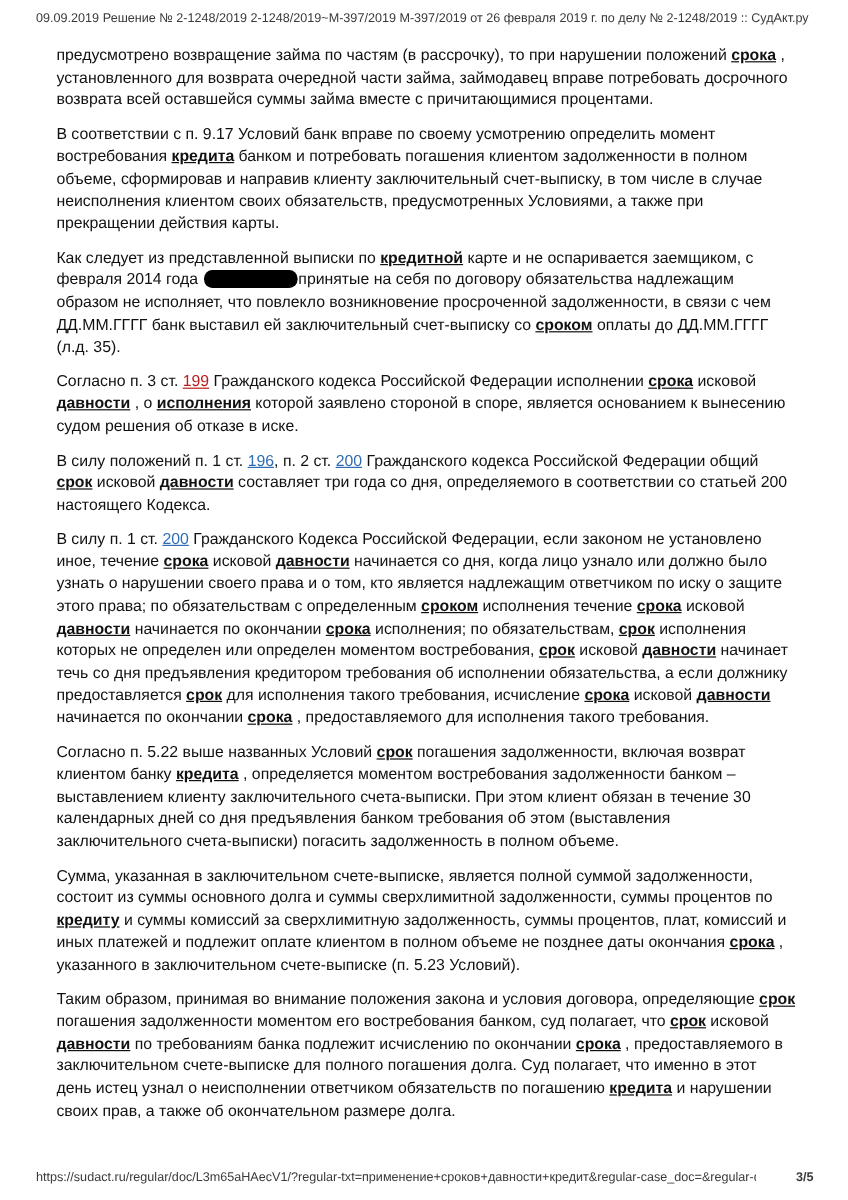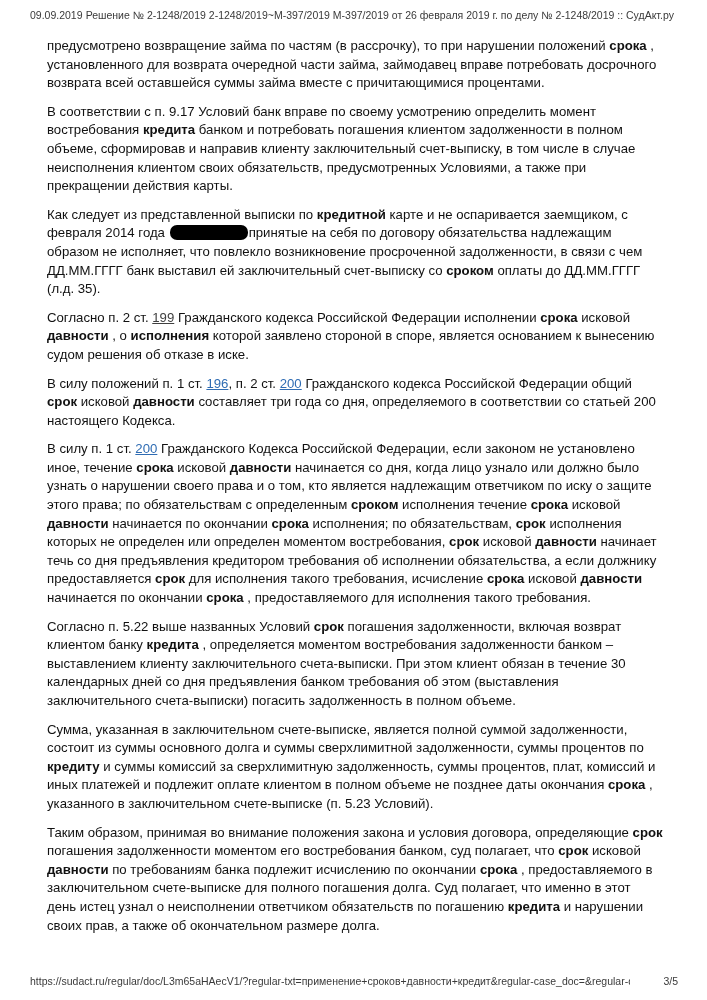--- a/index.html
+++ b/index.html
@@ -37,21 +37,21 @@
     top: 37px;
     left: 47px;
     width: 616px;
     height: 924px;
     overflow: hidden;
     font-size: 13.2px;
     line-height: 18.6px;
     color: #111;
   }
   .doc-body p { margin: 0 0 10px 0; }
-  .doc-body b { font-weight: bold; }
+  .doc-body b { font-weight: bold; text-decoration: underline; }
   .doc-body a.statute-link {
     text-decoration: underline;
     cursor: pointer;
   }
   .redaction {
     display: inline-block;
     background: #000;
     height: 15px;
     border-radius: 7px;
     vertical-align: text-bottom;
@@ -68,37 +68,37 @@
     font-size: 10.5px;
     color: #3a3a3a;
     background: #fff;
     white-space: nowrap;
   }
   .print-footer .url {
     overflow: hidden;
     text-overflow: clip;
     max-width: 600px;
   }
-  .print-footer .page-num { flex: none; margin-left: 23px; }
+  .print-footer .page-num { flex: none; margin-left: 23px; font-weight: bold; }
 </style>
 </head>
 <body>
 
 <div class="page">
 
   <div class="print-header">
     <span class="date">09.09.2019</span>
     <span class="title">Решение № 2-1248/2019 2-1248/2019~М-397/2019 М-397/2019 от 26 февраля 2019 г. по делу № 2-1248/2019 :: СудАкт.ру</span>
   </div>
 
   <div class="doc-body" id="doc-body">
       <p><span>предусмотрено возвращение займа по частям (в рассрочку), то при нарушении положений </span><b>срока</b><span> , установленного для возврата очередной части займа, займодавец вправе потребовать досрочного возврата всей оставшейся суммы займа вместе с причитающимися процентами.</span></p>
       <p><span>В соответствии с п. 9.17 Условий банк вправе по своему усмотрению определить момент востребования </span><b>кредита</b><span> банком и потребовать погашения клиентом задолженности в полном объеме, сформировав и направив клиенту заключительный счет-выписку, в том числе в случае неисполнения клиентом своих обязательств, предусмотренных Условиями, а также при прекращении действия карты.</span></p>
       <p><span>Как следует из представленной выписки по </span><b>кредитной</b><span> карте и не оспаривается заемщиком, с февраля 2014 года </span><span class="redaction" style="width: 78px;"></span><span>принятые на себя по договору обязательства надлежащим образом не исполняет, что повлекло возникновение просроченной задолженности, в связи с чем ДД.ММ.ГГГГ банк выставил ей заключительный счет-выписку со </span><b>сроком</b><span> оплаты до ДД.ММ.ГГГГ (л.д. 35).</span></p>
-      <p><span>Согласно п. 2 ст. </span><a class="statute-link" style="color: #404040;">199</a><span> Гражданского кодекса Российской Федерации исполнении </span><b>срока</b><span> исковой </span><b>давности</b><span> , о </span><b>исполнения</b><span> которой заявлено стороной в споре, является основанием к вынесению судом решения об отказе в иске.</span></p>
+      <p><span>Согласно п. 3 ст. </span><a class="statute-link" style="color: #b91c1c;">199</a><span> Гражданского кодекса Российской Федерации исполнении </span><b>срока</b><span> исковой </span><b>давности</b><span> , о </span><b>исполнения</b><span> которой заявлено стороной в споре, является основанием к вынесению судом решения об отказе в иске.</span></p>
       <p><span>В силу положений п. 1 ст. </span><a class="statute-link" style="color: rgb(47, 108, 179);">196</a><span>, п. 2 ст. </span><a class="statute-link" style="color: rgb(47, 108, 179);">200</a><span> Гражданского кодекса Российской Федерации общий </span><b>срок</b><span> исковой </span><b>давности</b><span> составляет три года со дня, определяемого в соответствии со статьей 200 настоящего Кодекса.</span></p>
       <p><span>В силу п. 1 ст. </span><a class="statute-link" style="color: rgb(47, 108, 179);">200</a><span> Гражданского Кодекса Российской Федерации, если законом не установлено иное, течение </span><b>срока</b><span> исковой </span><b>давности</b><span> начинается со дня, когда лицо узнало или должно было узнать о нарушении своего права и о том, кто является надлежащим ответчиком по иску о защите этого права; по обязательствам с определенным </span><b>сроком</b><span> исполнения течение </span><b>срока</b><span> исковой </span><b>давности</b><span> начинается по окончании </span><b>срока</b><span> исполнения; по обязательствам, </span><b>срок</b><span> исполнения которых не определен или определен моментом востребования, </span><b>срок</b><span> исковой </span><b>давности</b><span> начинает течь со дня предъявления кредитором требования об исполнении обязательства, а если должнику предоставляется </span><b>срок</b><span> для исполнения такого требования, исчисление </span><b>срока</b><span> исковой </span><b>давности</b><span> начинается по окончании </span><b>срока</b><span> , предоставляемого для исполнения такого требования.</span></p>
       <p><span>Согласно п. 5.22 выше названных Условий </span><b>срок</b><span> погашения задолженности, включая возврат клиентом банку </span><b>кредита</b><span> , определяется моментом востребования задолженности банком – выставлением клиенту заключительного счета-выписки. При этом клиент обязан в течение 30 календарных дней со дня предъявления банком требования об этом (выставления заключительного счета-выписки) погасить задолженность в полном объеме.</span></p>
       <p><span>Сумма, указанная в заключительном счете-выписке, является полной суммой задолженности, состоит из суммы основного долга и суммы сверхлимитной задолженности, суммы процентов по </span><b>кредиту</b><span> и суммы комиссий за сверхлимитную задолженность, суммы процентов, плат, комиссий и иных платежей и подлежит оплате клиентом в полном объеме не позднее даты окончания </span><b>срока</b><span> , указанного в заключительном счете-выписке (п. 5.23 Условий).</span></p>
       <p><span>Таким образом, принимая во внимание положения закона и условия договора, определяющие </span><b>срок</b><span> погашения задолженности моментом его востребования банком, суд полагает, что </span><b>срок</b><span> исковой </span><b>давности</b><span> по требованиям банка подлежит исчислению по окончании </span><b>срока</b><span> , предоставляемого в заключительном счете-выписке для полного погашения долга. Суд полагает, что именно в этот день истец узнал о неисполнении ответчиком обязательств по погашению </span><b>кредита</b><span> и нарушении своих прав, а также об окончательном размере долга.</span></p>
     </div>
 
   <div class="print-footer">
     <span class="url">https://sudact.ru/regular/doc/L3m65aHAecV1/?regular-txt=применение+сроков+давности+кредит&amp;regular-case_doc=&amp;regular-date_from=&amp;reg...</span>
     <span class="page-num">3/5</span>

